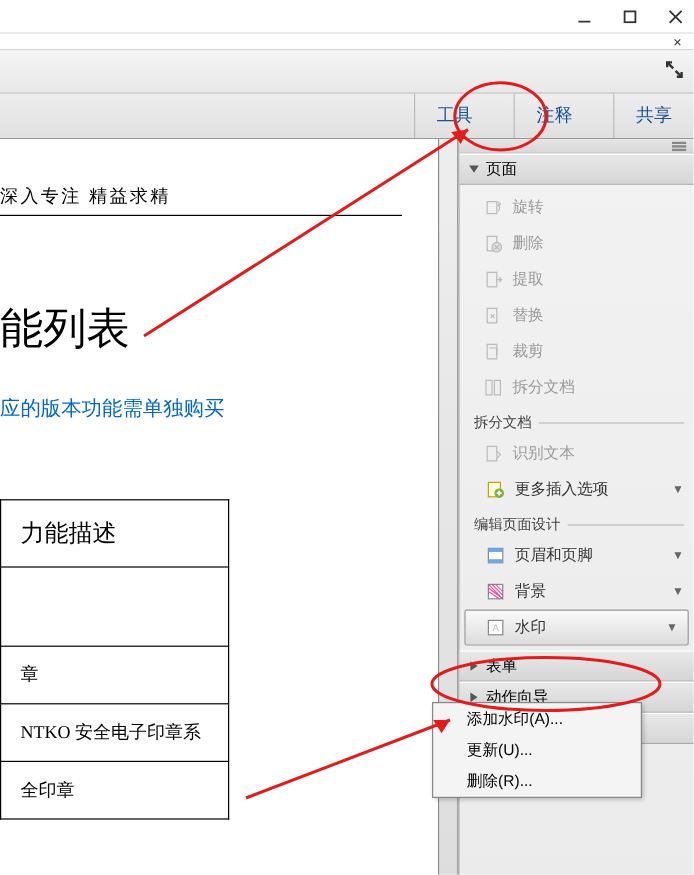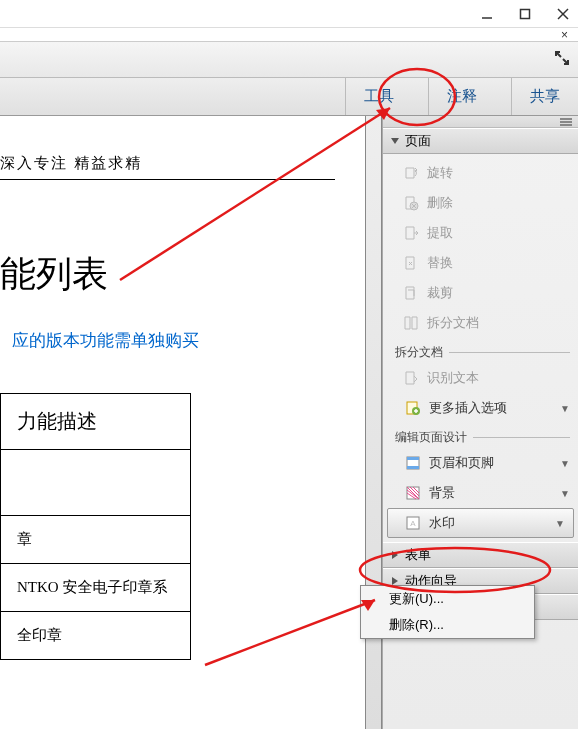--- a/index.html
+++ b/index.html
@@ -20,21 +20,21 @@
 .tabsrow { height: 38px; background: linear-gradient(#eee,#e0e0e0); border-bottom:1px solid #999; display:flex; justify-content:flex-end; align-items:stretch;gap:16px; }
 .tab { padding: 0 18px; display:flex; align-items:center; color:#1a5490; font-size:15px; border-left:1px solid #bbb; cursor:pointer; }
 
 
 .main { display:flex; height: calc(729px - 28px - 14px - 36px - 38px); }
 .doc { flex:1; background:#fff; border-right:1px solid #888; position:relative; overflow:hidden; padding-left:0; }
 .doc-inner { padding: 30px 0 0 0; font-family:"SimSun",serif; }
 .tagline { text-align:left; font-size:15px; padding: 8px 0 6px 0; letter-spacing:2px; }
 .hr1 { border-top:1px solid #000; margin: 0 30px 0 0; }
 .doc h1 { font-size:36px; font-weight:normal; margin: 70px 0 30px 0; font-family:"SimSun",serif;}
-.linktext { color:#0066cc; font-size:17px; margin-bottom:41px; font-family:"SimSun",serif;padding-left:12px;}
+.linktext { color:#0066cc; font-size:17px; margin-bottom:64px; font-family:"SimSun",serif;}
 .tbl { border-collapse:collapse; }
 .tbl td { border:1px solid #000; padding:14px 16px; font-size:20px; min-width:190px; font-family:"SimSun",serif;margin-top:48px;}
 .tbl .small td { font-size:15px; }
 
 .scrollgutter { width:16px; background:linear-gradient(#eee,#ddd); border-right:1px solid #888; }
 
 
 .panel { width:196px; background:linear-gradient(#f2f2f2,#ebebeb); display:flex; flex-direction:column; border-left:1px solid #aaa; }
 .panel-grip { height:12px; background:linear-gradient(#e5e5e5,#d8d8d8); border-bottom:1px solid #bbb; display:flex; justify-content:flex-end; align-items:center; padding-right:6px;}
 .section-hdr { height:26px; background:linear-gradient(#e8e8e8,#d6d6d6); border-top:1px solid #fff; border-bottom:1px solid #aaa; display:flex; align-items:center; padding:0 8px; font-size:13px; gap:6px; cursor:pointer;}
@@ -269,20 +269,21 @@
       <span>动作向导</span>
     </div>
     <div class="section-hdr collapsed">
       <span class="tri"></span>
       <span>识别文本</span>
     </div>
   </div>
 </div>
 
 <div class="ctxmenu">
+  <div class="citem">添加水印(A)...</div>
   <div class="citem">更新(U)...</div>
   <div class="citem">删除(R)...</div>
 </div>
 
 <svg class="anno" width="578" height="729">
   <ellipse cx="417" cy="97" rx="38" ry="28" fill="none" stroke="#e21b1b" stroke-width="2.5"></ellipse>
   <ellipse cx="455" cy="570" rx="95" ry="22" fill="none" stroke="#e21b1b" stroke-width="2.5"></ellipse>
   <line x1="120" y1="280" x2="390" y2="108" stroke="#e21b1b" stroke-width="2.5"></line>
   <polygon points="390,108 376,110 384,120" fill="#e21b1b"></polygon>
   <line x1="205" y1="665" x2="375" y2="600" stroke="#e21b1b" stroke-width="2.5"></line>

